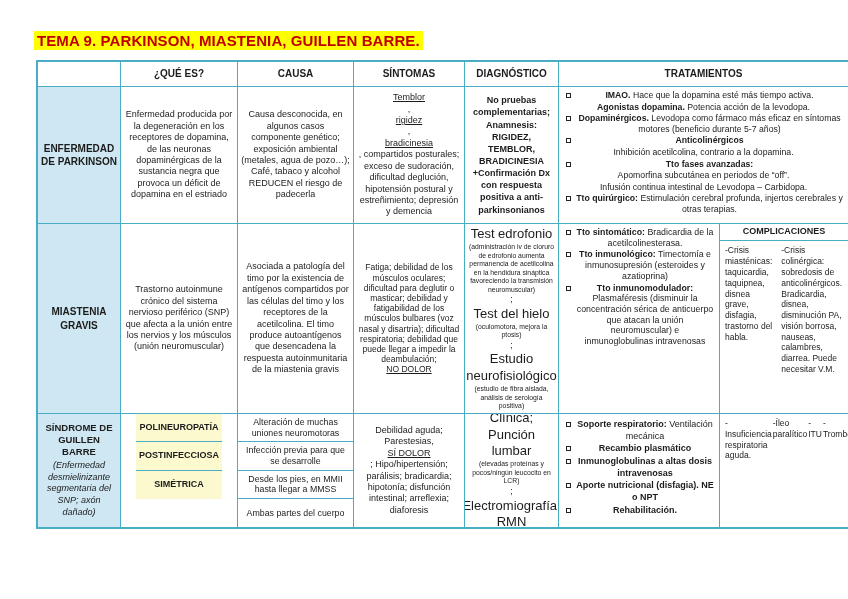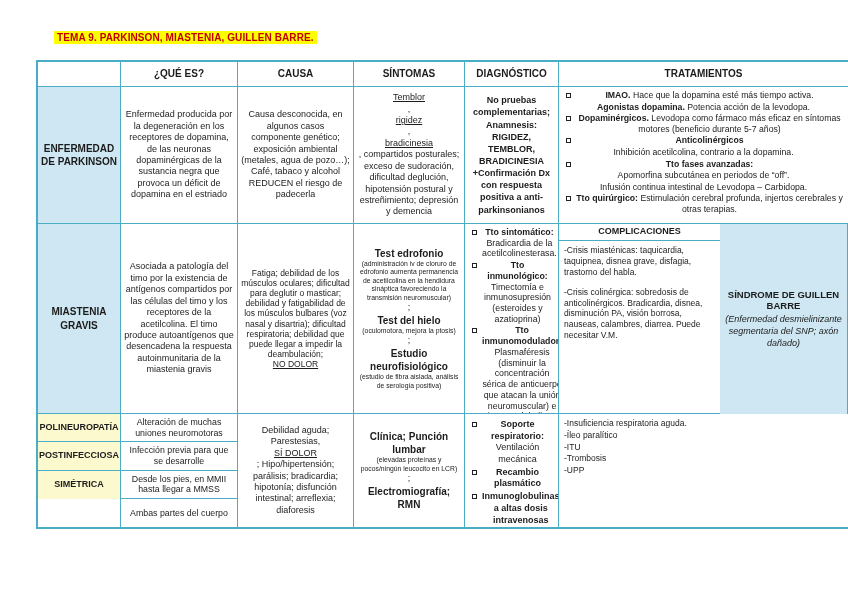--- a/index.html
+++ b/index.html
@@ -6,22 +6,22 @@
     --bd:#4bacc6;
     --hdr:#cee7f2;
     --yel:#fcf9ce;
     --ink:#1c1c1c;
   }
   *{box-sizing:border-box;margin:0;padding:0}
   html,body{width:848px;height:599px;background:#ffffff;overflow:hidden}
   body{position:relative;font-family:"Liberation Sans","DejaVu Sans",sans-serif;color:var(--ink)}
 
   .doc-title{
-    position:absolute;left:54px;top:31px;
-    font-size:10px;font-weight:bold;color:#c00000;
+    position:absolute;left:34px;top:31px;
+    font-size:15px;font-weight:bold;color:#c00000;
     background:var(--yel-title,#ffff00);
     padding:1px 3px;letter-spacing:.1px;
   }
 
   .tbl{
     position:absolute;left:36px;top:60px;
     width:814px;
     display:grid;
     grid-template-columns:83px 117px 116px 111px 94px 161px 128px;
     grid-template-rows:25px 137px 190px 113px;
@@ -43,33 +43,33 @@
   .span2{grid-column:span 2}
 
   .colhead{font-weight:bold;font-size:10px}
   .rowhead{background:var(--hdr);font-weight:bold;font-size:10px;line-height:1.35}
   .note{font-style:italic;font-weight:normal;font-size:9px;margin-top:2px;line-height:1.3}
 
   
   .b{font-weight:bold}
   .u{text-decoration:underline}
   .sm{font-size:6.8px;line-height:1.25}
-  .bg{font-size:10px;font-weight:bold}
+  .bg{font-size:13px;font-weight:normal}
 
   
   .tcell{align-items:stretch;justify-content:flex-start;text-align:center;padding:3px 5px;font-size:8.7px;line-height:1.22}
   .tline{display:flex;margin-bottom:1px}
   .sq{flex:none;width:5px;height:5px;border:1.1px solid #222;margin:3px 5px 0 2px}
   .tline.nb{padding-left:0}
   .tx{flex:1}
 
   
   .compcell{align-items:stretch;justify-content:flex-start;text-align:left;padding:0;font-size:8.5px;line-height:1.27}
   .comp-h{border-bottom:1.5px solid var(--bd);font-weight:bold;text-align:center;font-size:9px;padding:2px 1px 3px}
-  .comp-body{padding:4px 5px;display:flex;flex-direction:column;gap:9px;flex:1;justify-content:flex-start}
+  .comp-body{padding:4px 5px;display:flex;flex-direction:row;gap:9px;flex:1;justify-content:flex-start}
   .comp-body.centered{justify-content:flex-start;gap:1px}
 
   
   .subgrid{display:grid;grid-template-rows:1fr 1fr 1fr 1fr;padding:0;align-items:stretch}
   .subcell{
     border-bottom:1.5px solid var(--bd);
     display:flex;align-items:center;justify-content:center;
     text-align:center;padding:1px 3px;font-size:8.8px;line-height:1.2;overflow:hidden;
   }
   .subcell:last-child{border-bottom:none}
@@ -134,20 +134,21 @@
     <div class="tline nb">
         <div class="tx"><span>Infusión continua intestinal de Levodopa – Carbidopa.</span></div>
       </div>
     <div class="tline">
         <span class="sq"></span>
         <div class="tx"><span class="b">Tto quirúrgico:</span><span> Estimulación cerebral profunda, injertos cerebrales y otras terapias.</span></div>
       </div>
   </div>
 
   <div class="c rowhead">MIASTENIA GRAVIS</div>
+  <div class="c">Trastorno autoinmune crónico del sistema nervioso periférico (SNP) que afecta a la unión entre los nervios y los músculos (unión neuromuscular)</div>
   <div class="c">Asociada a patología del timo por la existencia de antígenos compartidos por las células del timo y los receptores de la acetilcolina. El timo produce autoantígenos que desencadena la respuesta autoinmunitaria de la miastenia gravis</div>
   <div class="c dense">
       <span>Fatiga; debilidad de los músculos oculares; dificultad para deglutir o masticar; debilidad y fatigabilidad de los músculos bulbares (voz nasal y disartria); dificultad respiratoria; debilidad que puede llegar a impedir la deambulación; </span>
       <span class="u">NO DOLOR</span>
     </div>
   <div class="c diagcell">
       <span class="bg">Test edrofonio </span>
       <span class="sm">(administración iv de cloruro de edrofonio aumenta permanencia de acetilcolina en la hendidura sináptica favoreciendo la transmisión neuromuscular)</span>
       <span>; </span>
       <span class="bg">Test del hielo </span>

